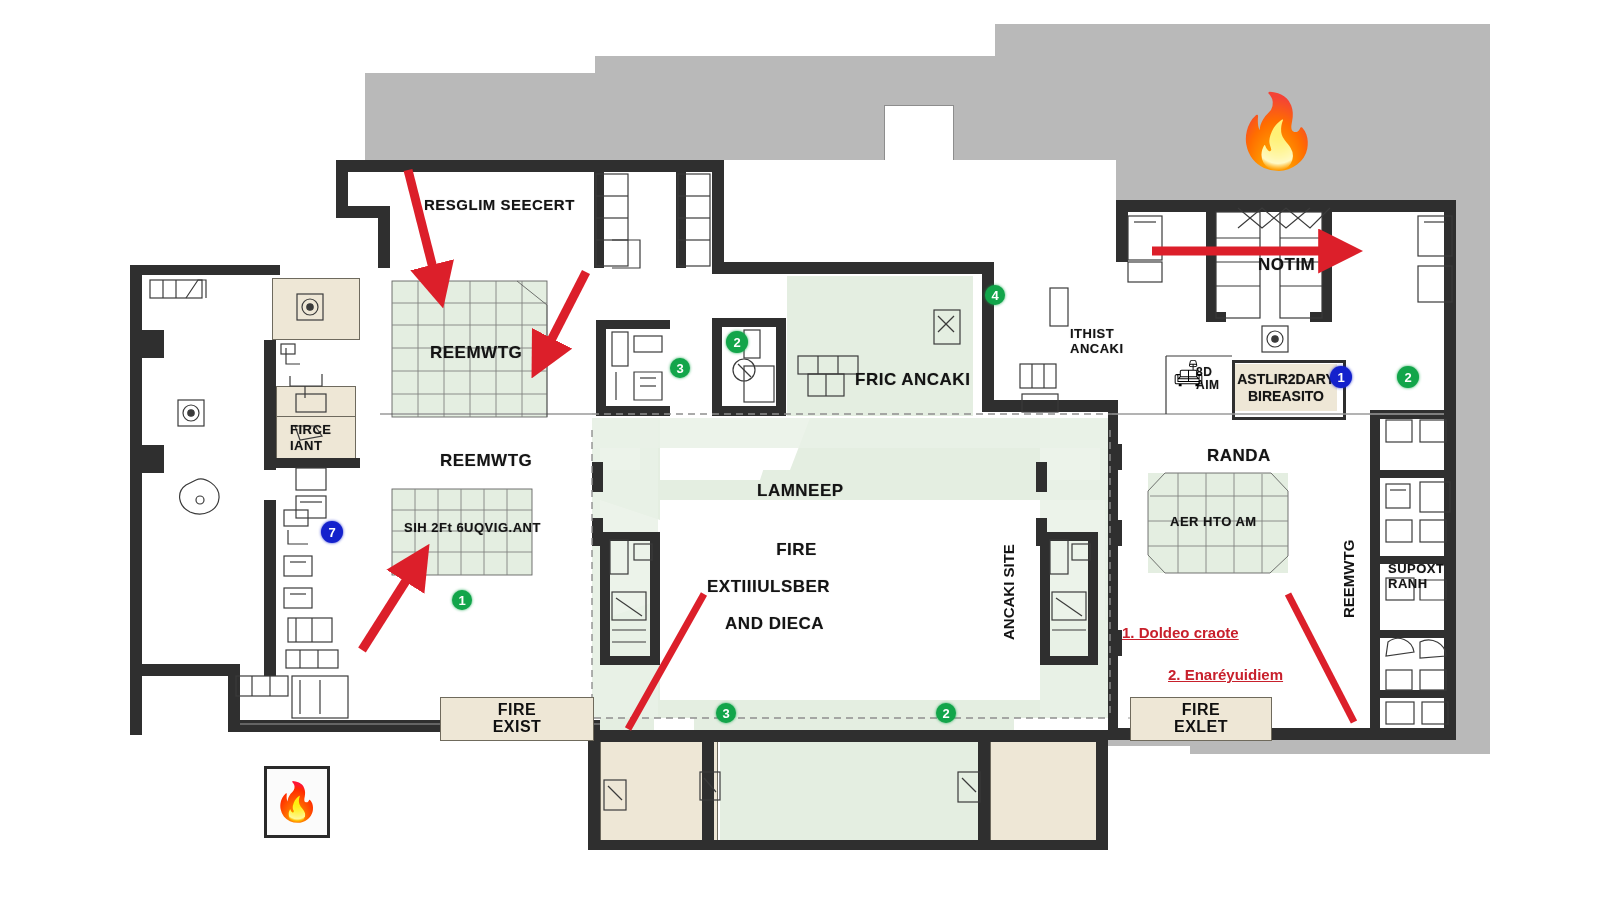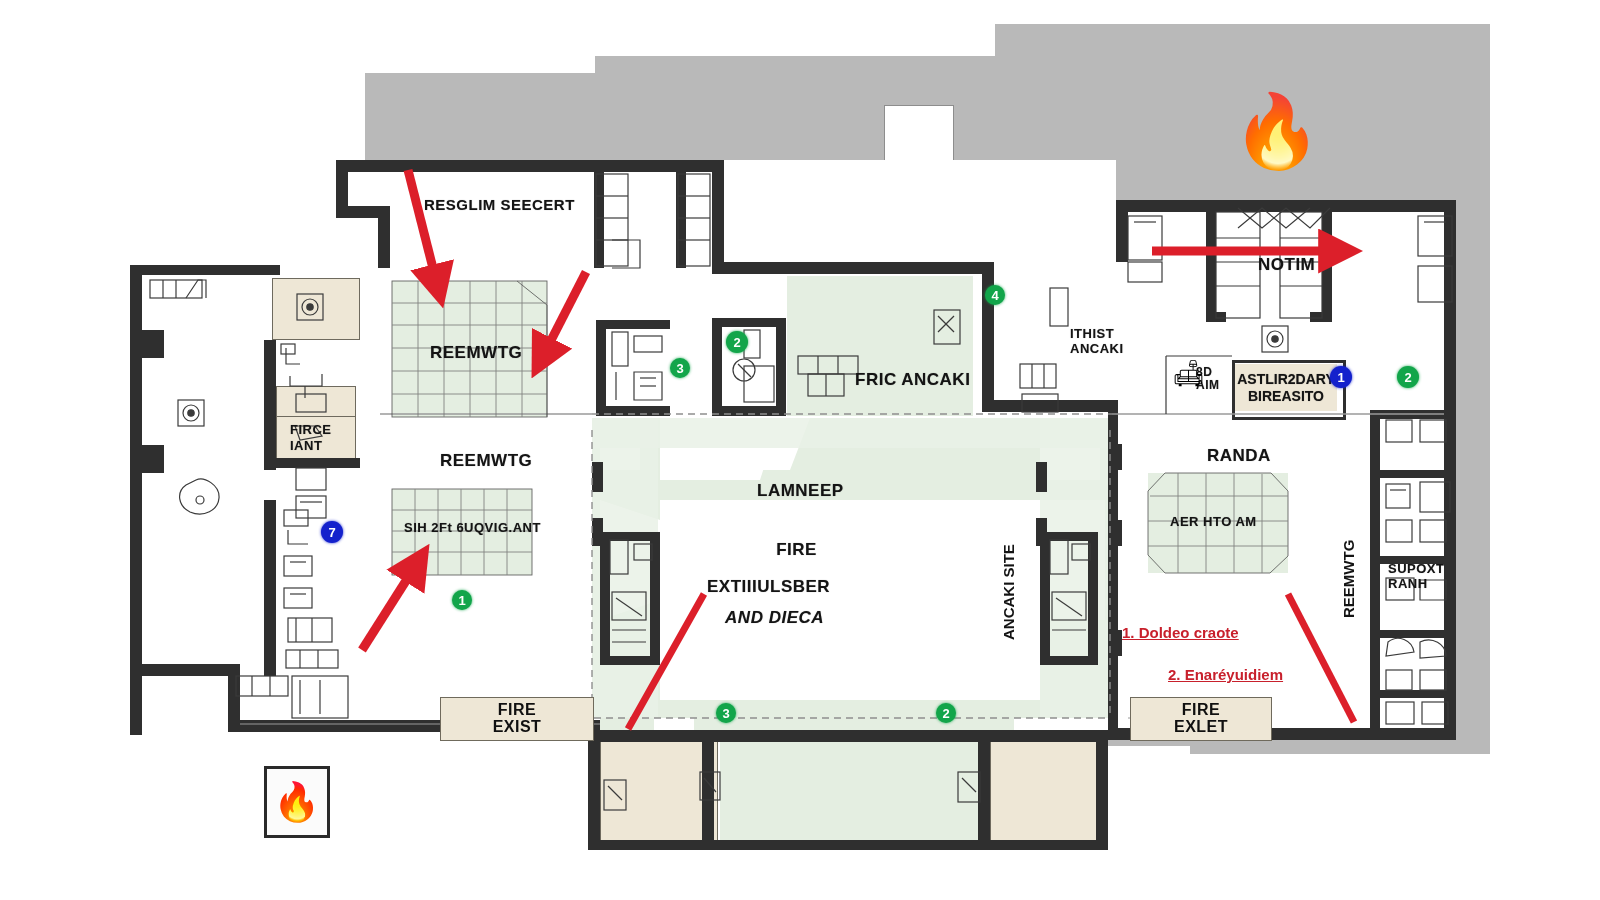--- a/index.html
+++ b/index.html
@@ -411,21 +411,21 @@
   <div class="lbl sm" style="left:1388px;top:562px;white-space:pre;line-height:1.15;">SUPOXT
 RANH</div>
   <div class="lbl sm" style="left:290px;top:422px;white-space:pre;line-height:1.2;">FIRCE
 IANT</div>
   <div class="lbl sm" style="left:1196px;top:366px;white-space:pre;line-height:1.1;font-size:12px;">8D
 AIM</div>
 
   <div class="abs" style="left:713px;top:540px;text-align:center;">
     <div class="lbl lg" style="position:relative;left:22px;top:0;">FIRE</div>
     <div class="lbl lg" style="position:relative;left:-6px;top:17px;">EXTIIIULSBER</div>
-    <div class="lbl lg" style="position:relative;left:0px;top:28px;font-style:italic;">AND DIECA</div>
+    <div class="lbl lg" style="position:relative;left:0px;top:34px;">AND DIECA</div>
   </div>
 
   <div class="vtext" style="left:1000px;top:640px;transform:rotate(-90deg);">ANCAKI SITE</div>
   <div class="vtext" style="left:1340px;top:618px;transform:rotate(-90deg);">REEMWTG</div>
 
   <div class="redtxt" style="left:1122px;top:624px;">1.  Doldeo craote</div>
   <div class="redtxt" style="left:1168px;top:666px;">2.  Enaréyuidiem</div>
 
   <div class="banner" style="left:440px;top:697px;width:152px;height:42px;">
     <span>FIRE</span>

